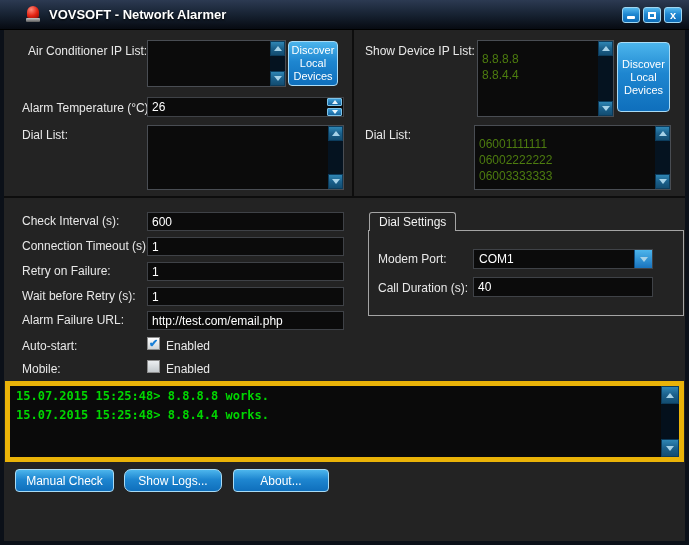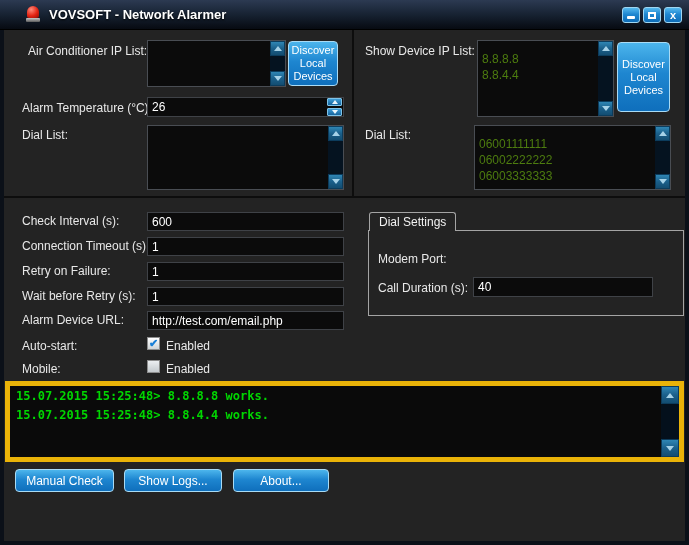--- a/index.html
+++ b/index.html
@@ -201,51 +201,57 @@
 
     <div class="label" style="left:18px; top:209px;">Connection Timeout (s):</div>
     <input class="tinput" style="left: 143px; top: 207px; width: 197px;" value="1">
 
     <div class="label" style="left:18px; top:234px;">Retry on Failure:</div>
     <input class="tinput" style="left: 143px; top: 232px; width: 197px;" value="1">
 
     <div class="label" style="left:18px; top:259px;">Wait before Retry (s):</div>
     <input class="tinput" style="left: 143px; top: 257px; width: 197px;" value="1">
 
-    <div class="label" style="left:18px; top:283px;">Alarm Device URL:</div>
+    <div class="label" style="left:18px; top:283px;">Alarm Failure URL:</div>
     <input class="tinput" style="left: 143px; top: 281px; width: 197px;" value="http://test.com/email.php">
 
     <div class="label" style="left:18px; top:309px;">Auto-start:</div>
     <div class="checkbox" style="left:143px; top:307px;">
       <span>✔</span>
     </div>
     <div class="label" style="left:162px; top:309px;">Enabled</div>
 
     <div class="label" style="left:18px; top:332px;">Mobile:</div>
     <div class="checkbox unchecked" style="left:143px; top:330px;">
       <span></span>
     </div>
     <div class="label" style="left:162px; top:332px;">Enabled</div>
 
     <div class="tab">Dial Settings</div>
     <div class="groupbox"></div>
     <div class="label" style="left:374px; top:222px;">Modem Port:</div>
+    <div class="combo" style="left:469px; top:219px; width:180px;">
+      <span class="val">COM1</span>
+      <div class="drop">
+          <i class="tri-down"></i>
+        </div>
+    </div>
     <div class="label" style="left:374px; top:251px;">Call Duration (s):</div>
     <input class="tinput" style="left: 469px; top: 247px; width: 180px; height: 20px;" value="40">
 
     <div class="log">
       <div class="log-line">15.07.2015 15:25:48&gt; 8.8.8.8 works.</div>
       <div class="log-line">15.07.2015 15:25:48&gt; 8.8.4.4 works.</div>
       <div class="vscroll">
         <div class="sbtn up">
             <i class="tri-up"></i>
           </div>
         <div class="sbtn down">
             <i class="tri-down"></i>
           </div>
       </div>
     </div>
 
     <div class="bluebtn footbtn" style="left:11px; width:99px;">Manual Check</div>
-    <div class="bluebtn footbtn" style="left:120px; width:98px;">Show Logs...</div>
+    <div class="bluebtn footbtn" style="left:120px; width:98px;border-radius:7px;">Show Logs...</div>
     <div class="bluebtn footbtn" style="left:229px; width:96px;">About...</div>
   </div>
 </div>
 
 </body></html>

